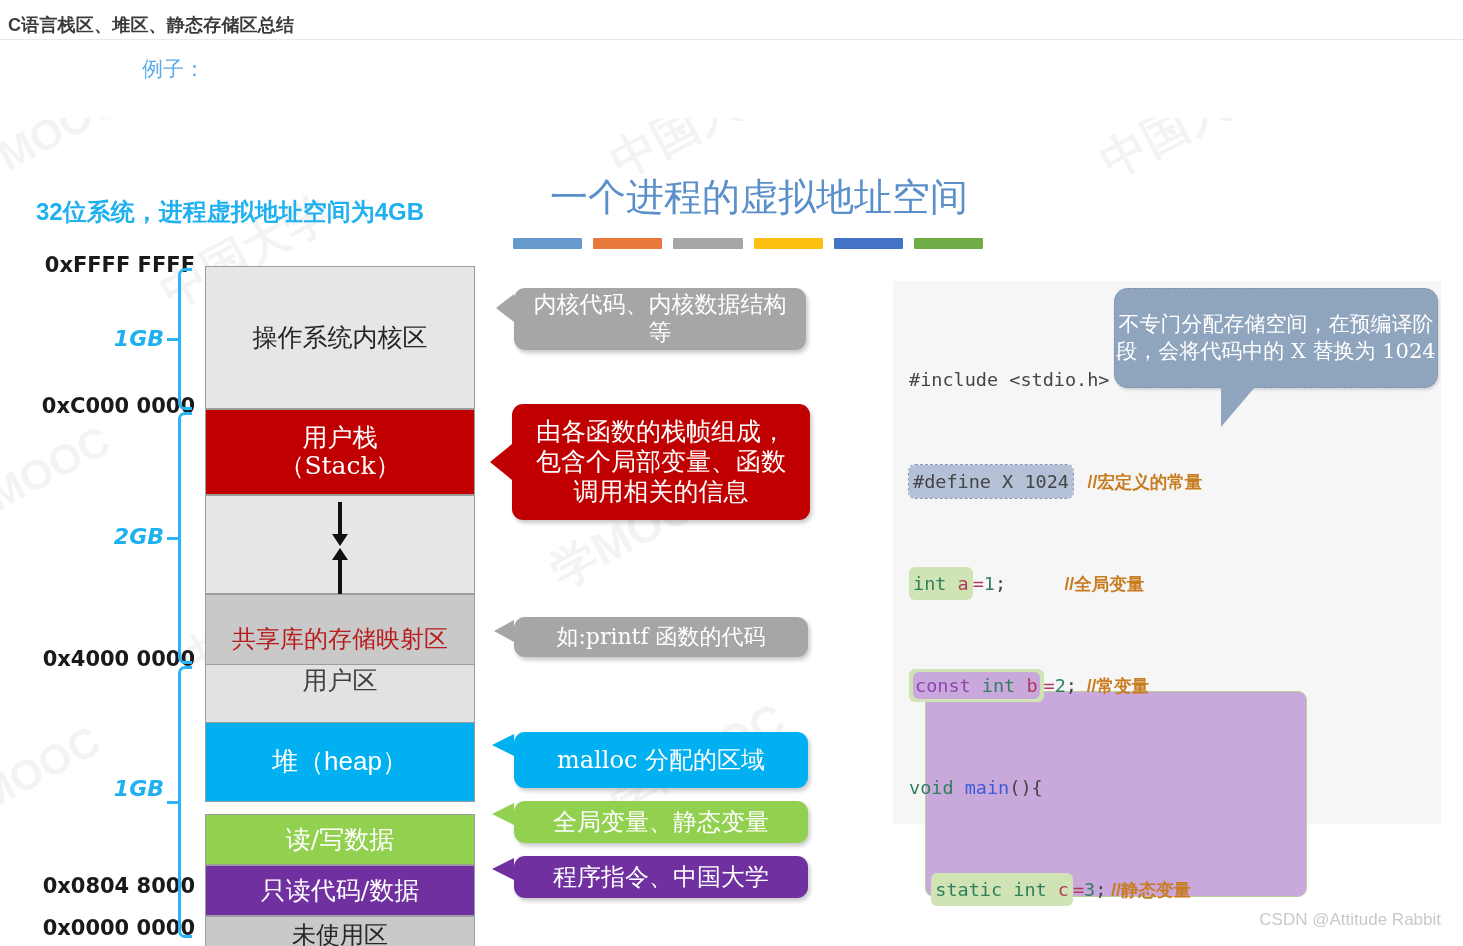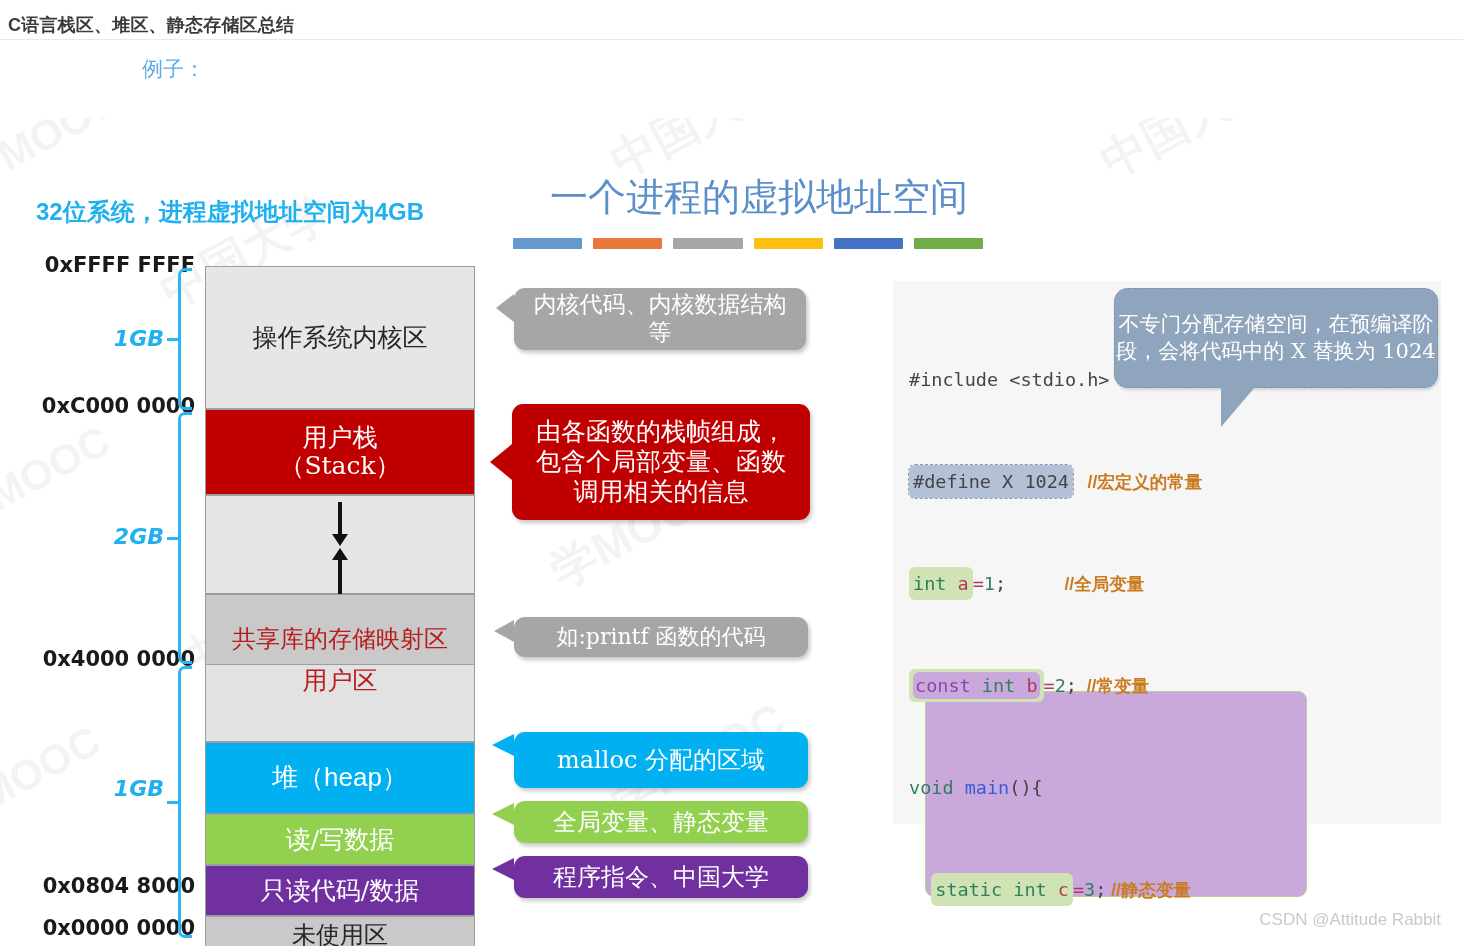--- a/index.html
+++ b/index.html
@@ -227,23 +227,23 @@
         <span class="head" style="top:32px;border-top:12px solid #111;"></span>
       </div>
       <div class="vArrow" style="top:52px;height:46px;">
         <span class="shaft" style="top:12px;height:34px;"></span>
         <span class="head" style="top:0;border-bottom:12px solid #111;"></span>
       </div>
     </div>
 
     <div class="seg" style="top:328px;height:90px;background:#c9c9c9;color:#b91c1c;font-size:24px;padding:0 6px;">共享库的存储映射区</div>
 
-    <div class="seg" style="top:398px;height:78px;background:#e2e2e2;color:#b91c1c;font-size:25px;align-items:flex-start;padding-top:2px;">用户区</div>
-
-    <div class="seg sans" style="top:476px;height:72px;background:#00b0f0;color:#fff;font-size:26px;">堆（heap）</div>
+    <div class="seg" style="top:398px;height:78px;background:#e2e2e2;color:#404040;font-size:25px;align-items:flex-start;padding-top:2px;">用户区</div>
+
+    <div class="seg sans" style="top:456px;height:80px;background:#00b0f0;color:#fff;font-size:26px;">堆（heap）</div>
 
     <div class="seg" style="top:548px;height:51px;background:#92d050;color:#fff;font-size:25px;">读/写数据</div>
 
     <div class="seg" style="top:599px;height:51px;background:#7030a0;color:#fff;font-size:25px;">只读代码/数据</div>
 
     <div class="seg" style="top:650px;height:38px;background:#c9c9c9;color:#262626;font-size:24px;">未使用区</div>
   </div>
 
   <div class="callout" style="left:514px;top:170px;width:292px;height:62px;background:#a6a6a6;font-size:23px;padding:0 10px;">
     <span class="tail" style="left:-18px;top:6px;border-right:18px solid #a6a6a6;"></span>

